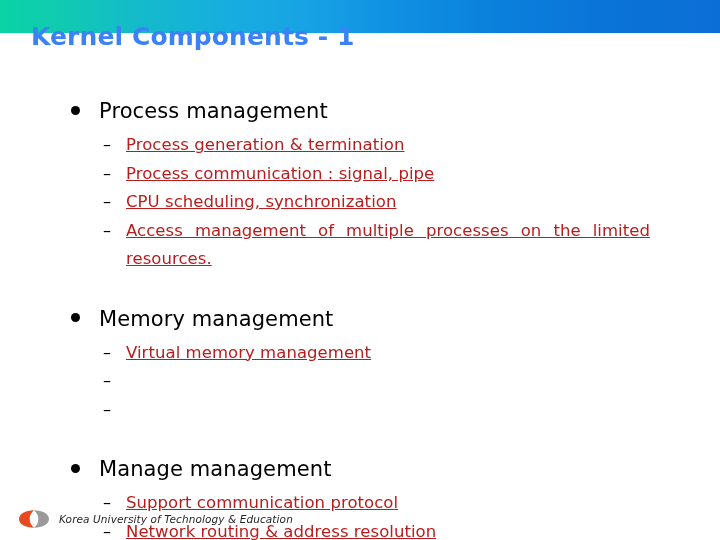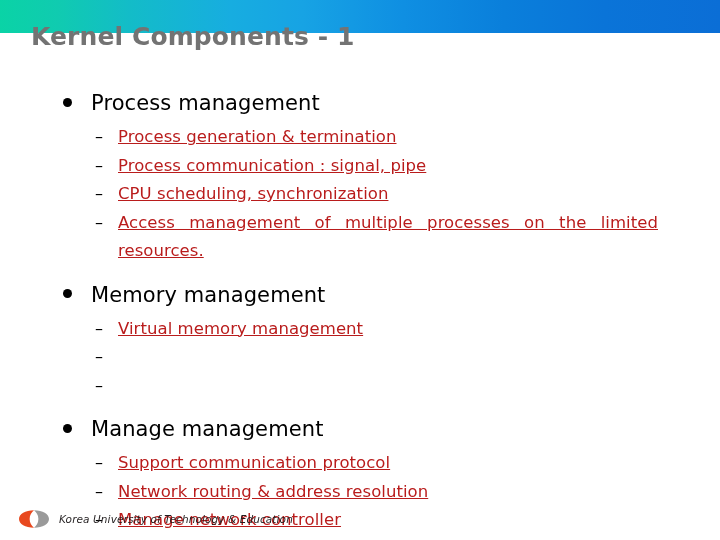--- a/index.html
+++ b/index.html
@@ -37,35 +37,35 @@
 
   
   .slide-title {
     position: absolute;
     left: 31px;
     top: 23px;
     font-family: "DejaVu Sans", sans-serif;
     font-size: 25px;
     font-weight: bold;
     letter-spacing: 0.1px;
-    color: #737373;
+    color: #3b82f6;
     line-height: 1.1;
     white-space: nowrap;
   }
 
   
   .slide-body {
     position: absolute;
     left: 0;
     top: 88px;
     width: 720px;
   }
 
   .group {
-    margin: 0;
+    margin: 8px;
     padding: 0;
   }
 
   
   .l1 {
     display: flex;
     align-items: flex-start;
     padding-left: 63px;
     margin-bottom: 5px;
   }

